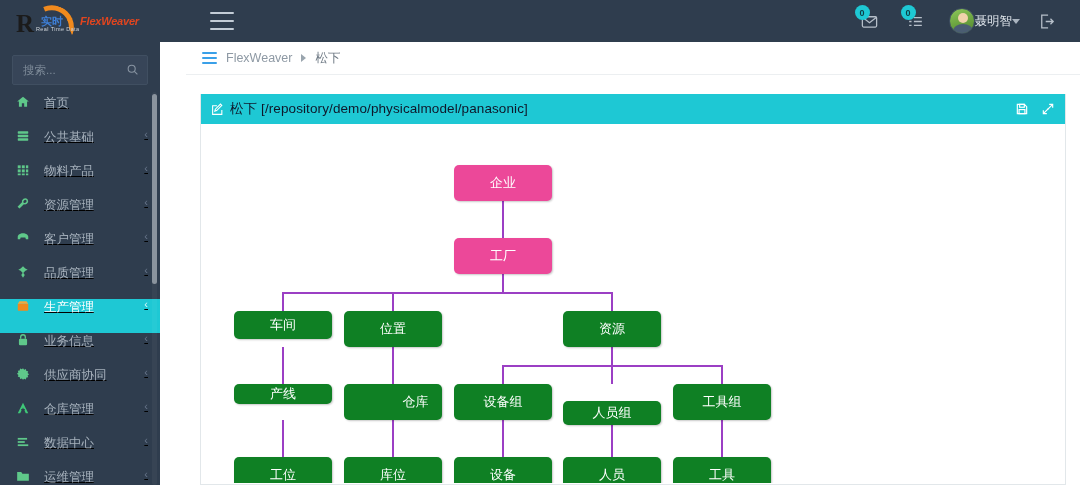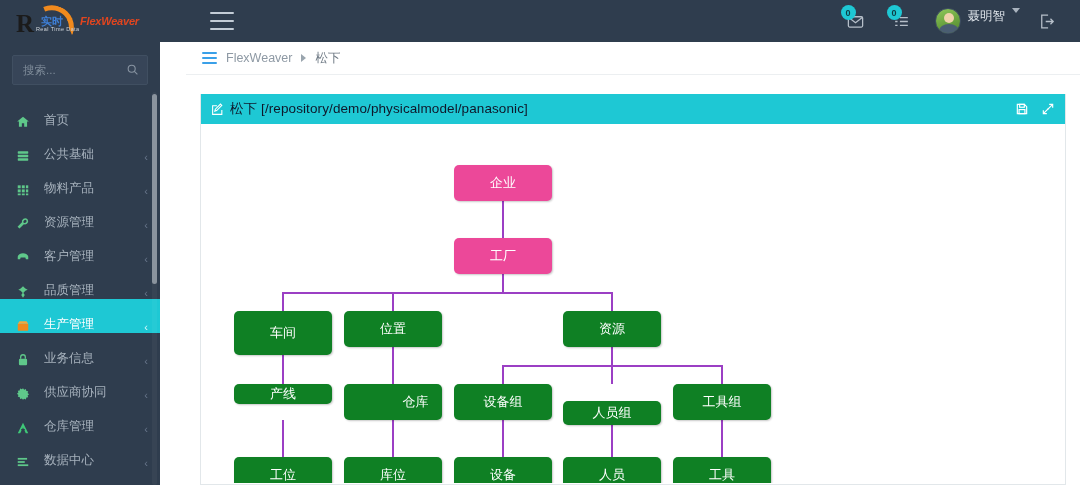--- a/index.html
+++ b/index.html
@@ -67,21 +67,21 @@
   }
   .ticon svg { stroke: #b6bfc9; }
   .badge {
     position: absolute; top: 5px; left: 8px;
     min-width: 15px; height: 15px; border-radius: 50%;
     background: #1ec8d4; color: #0d3d45;
     font-size: 9px; font-weight: bold;
     display: flex; align-items: center; justify-content: center;
   }
   .user-zone {
-    display: flex; gap: 7px;
+    display: flex; align-items: center; 
     padding: 0 6px 0 10px; cursor: pointer;
   }
   .avatar {
     width: 26px; height: 26px; border-radius: 50%;
     background: linear-gradient(160deg,#8fc85a 0%,#6aa33f 55%,#53842f 100%);
     position: relative; overflow: hidden;
     border: 1px solid #3f4f62;
   }
   .avatar::before {
     content: ""; position: absolute; left: 8px; top: 4px;
@@ -121,23 +121,24 @@
     padding: 0 28px 0 10px;
     font-family: "Liberation Sans", sans-serif;
   }
   .search-box input::placeholder { color: #7e8b99; }
   .search-ico {
     position: absolute; right: 8px; top: 6px;
   }
   .menu { list-style: none; }
   .menu li {
     position: relative; height: 34px;
-    display: flex; align-items: flex-end;
+    display: flex; align-items: flex-start;
     padding: 0 12px 0 16px;
     cursor: pointer;
+    text-decoration: underline;
   }
   .menu li .mi {
     width: 22px; display: flex; align-items: center;
     justify-content: flex-start; flex: none;
   }
   .menu li .mlabel {
     font-size: 12.5px; color: #a7b2bd; margin-left: 6px;
     white-space: nowrap;
   }
   .menu li .mchev {
@@ -483,21 +484,21 @@
         <div class="link v" style="left:301px; top:296px; height:37px;"></div>
         <div class="link v" style="left:410px; top:296px; height:37px;"></div>
         <div class="link v" style="left:520px; top:296px; height:37px;"></div>
 
         <div class="node purple" style="left:253px; top:41px;  width:98px; height:36px;">
             <span>企业</span>
           </div>
         <div class="node purple" style="left:253px; top:114px; width:98px; height:36px;">
             <span>工厂</span>
           </div>
-        <div class="node green" style="left:33px;  top:187px; width:98px; height:44px;">
+        <div class="node green" style="left:33px;  top:187px; width:98px; height:28px;">
             <span>车间</span>
           </div>
         <div class="node green" style="left:143px; top:187px; width:98px; height:36px;">
             <span>位置</span>
           </div>
         <div class="node green" style="left:362px; top:187px; width:98px; height:36px;">
             <span>资源</span>
           </div>
         <div class="node green" style="left:33px;  top:260px; width:98px; height:20px;">
             <span>产线</span>

